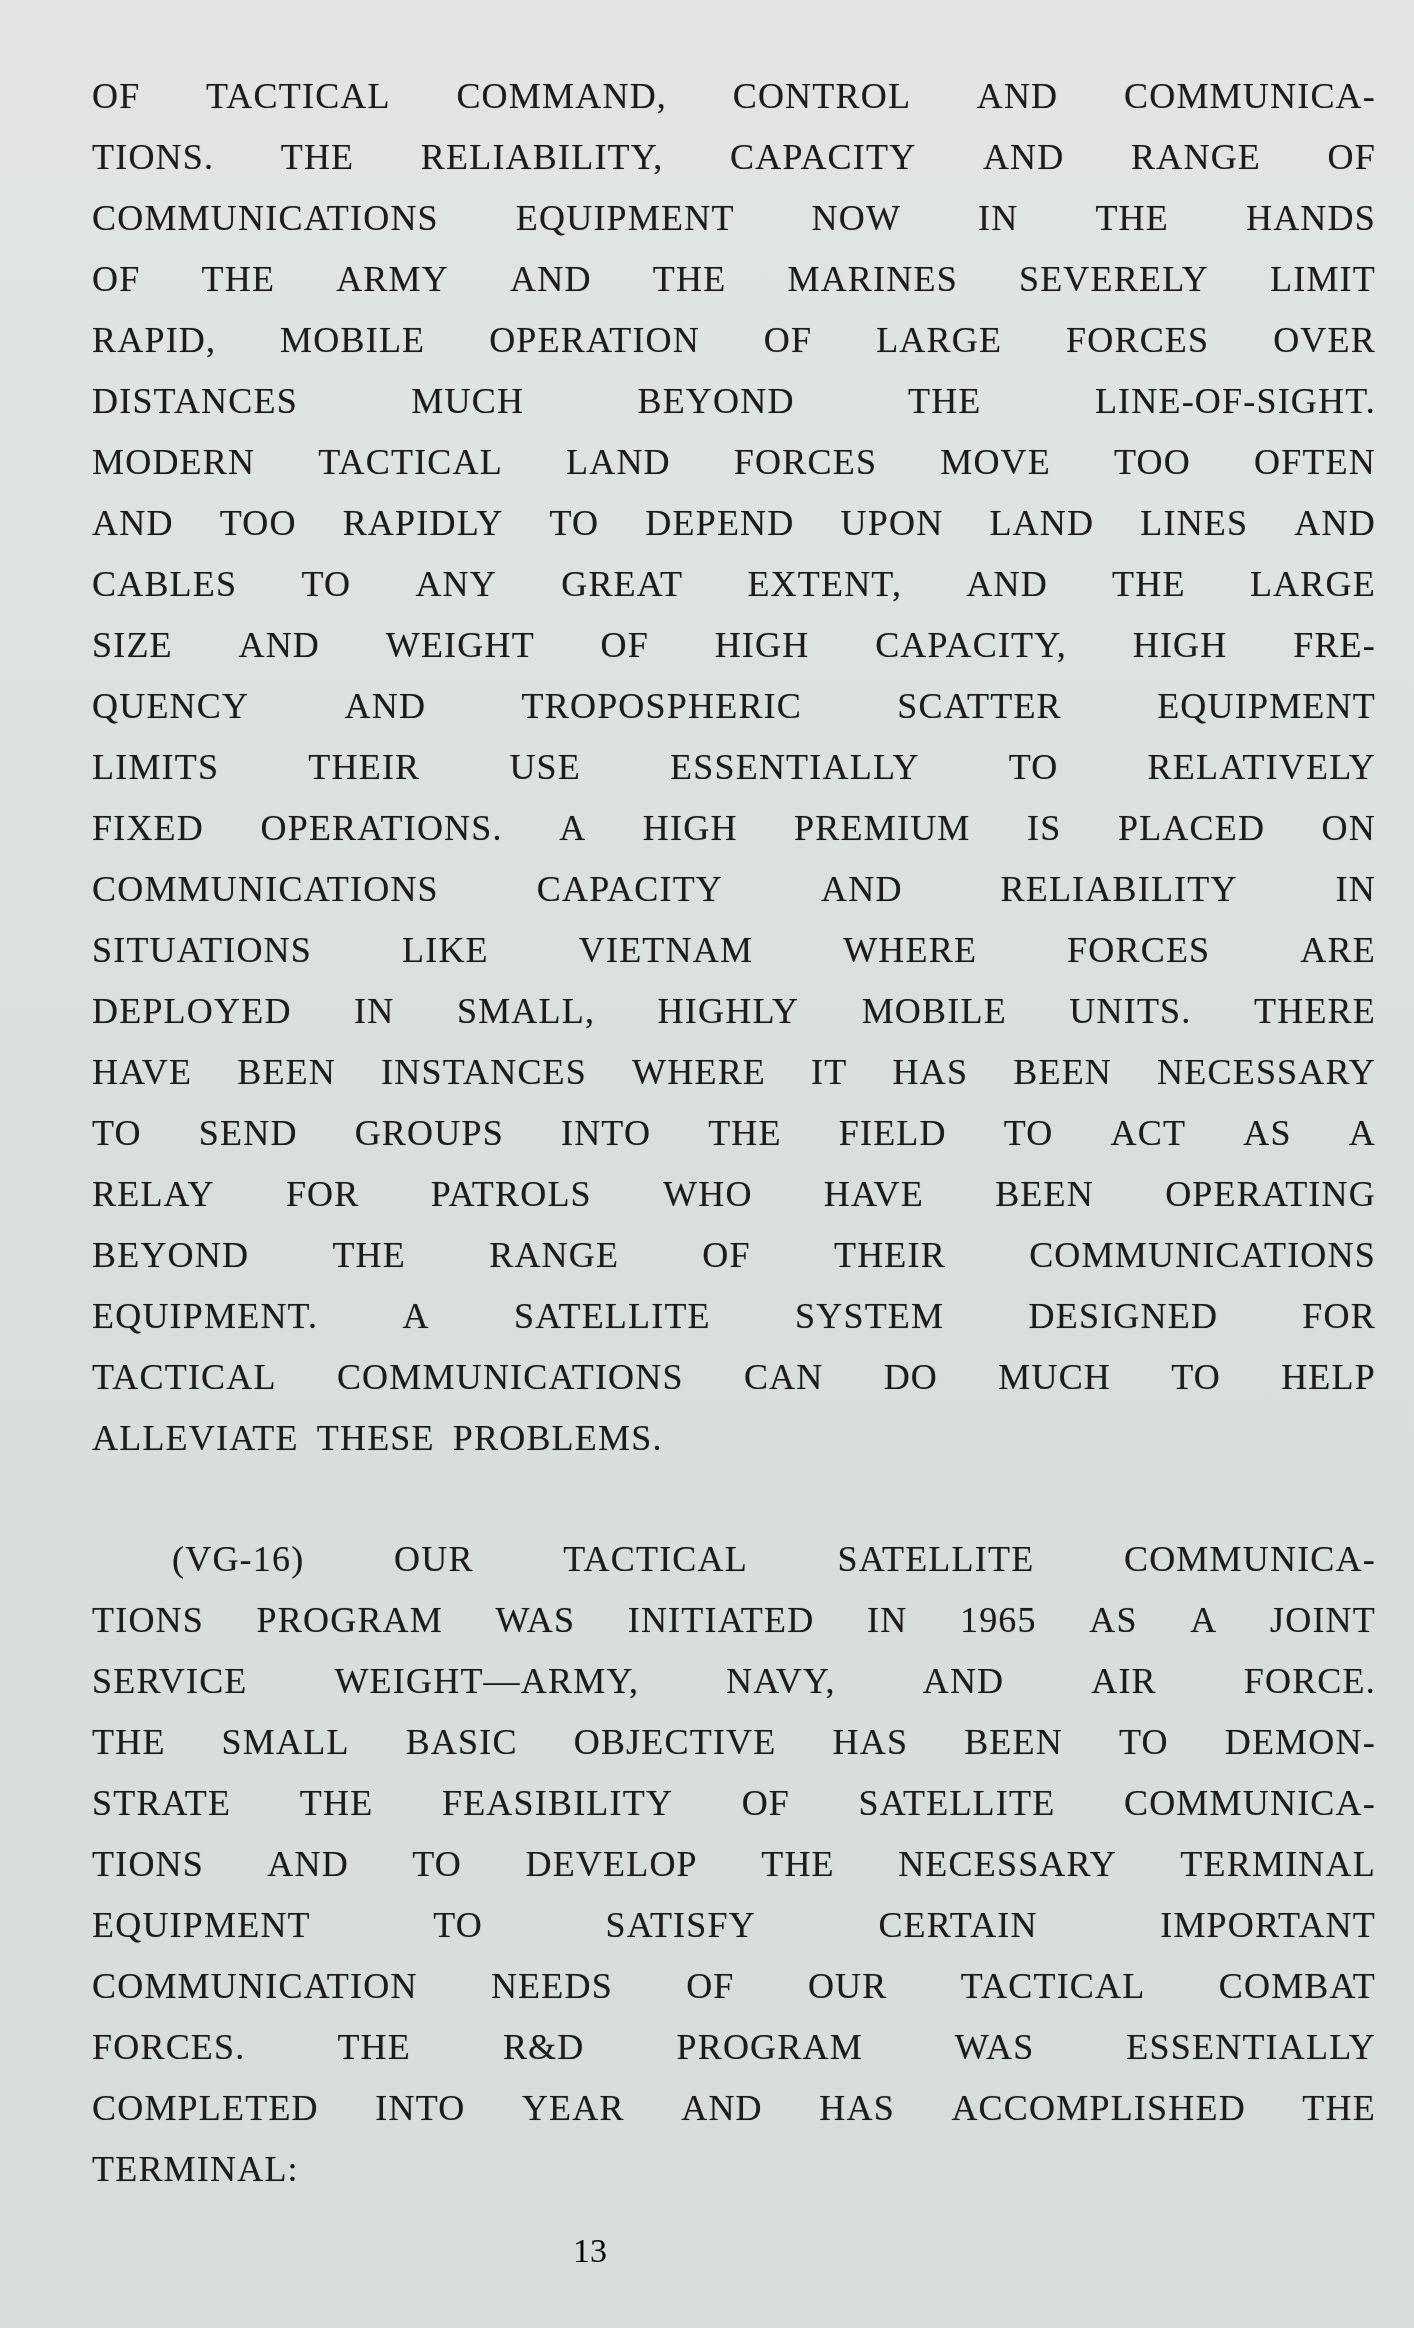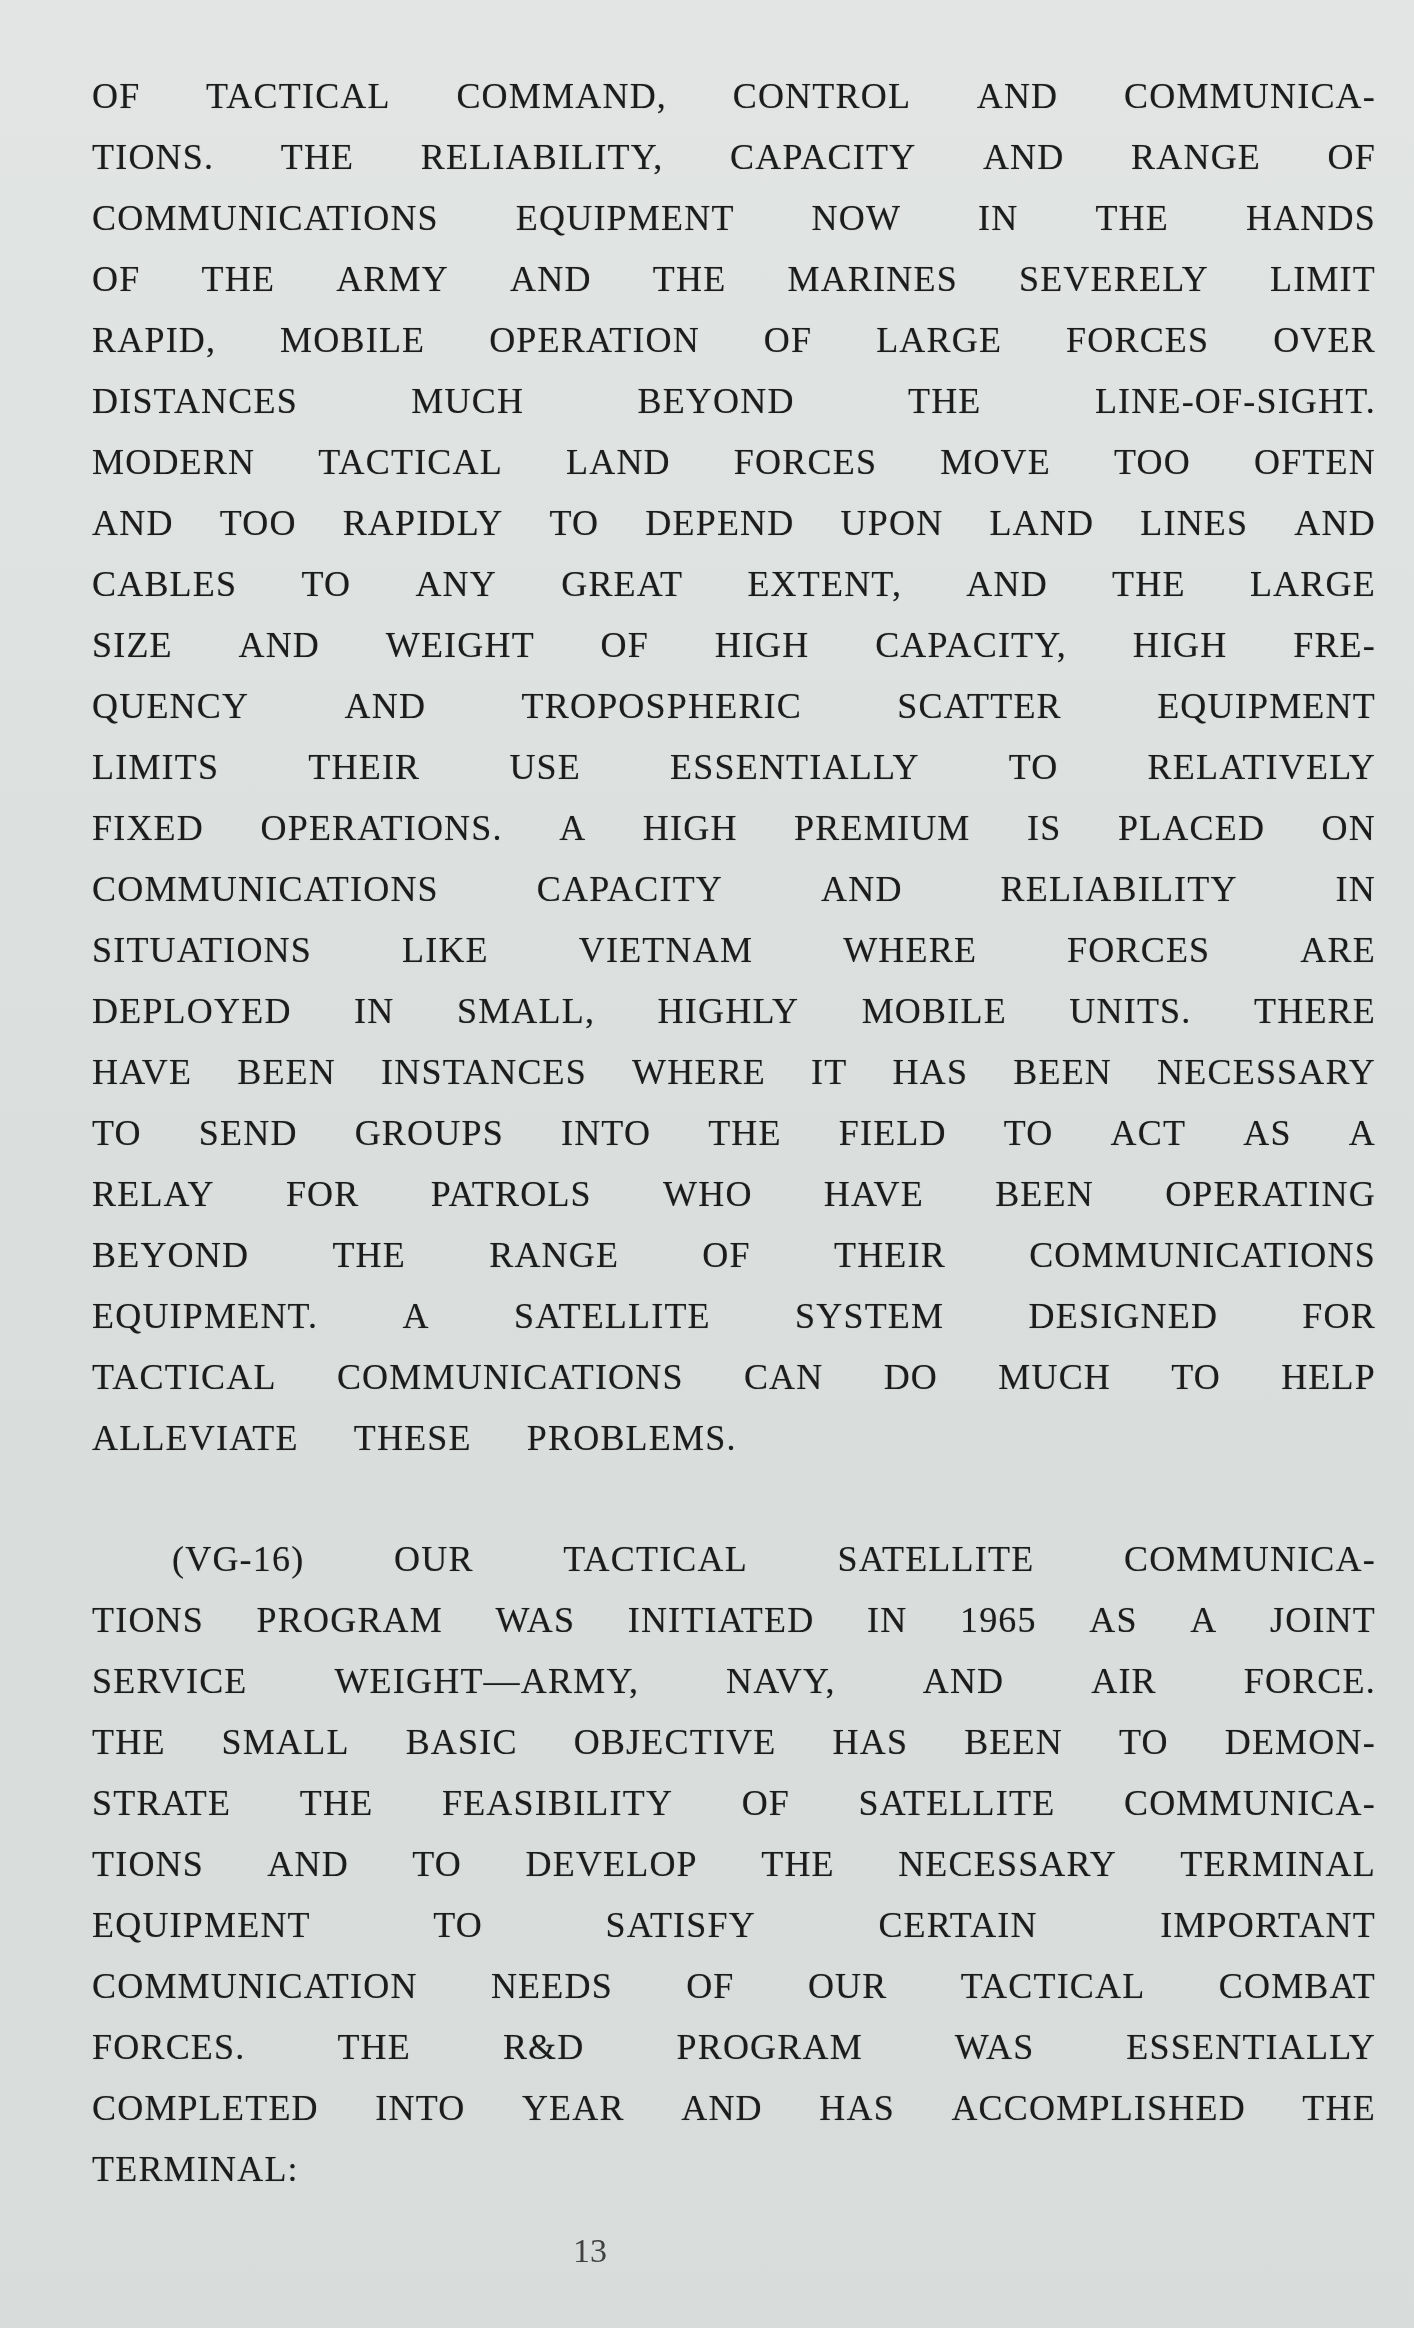--- a/index.html
+++ b/index.html
@@ -28,40 +28,39 @@
     justify-content: space-between;
     height: 61px;
     line-height: 61px;
     font-size: 36px;
     letter-spacing: 1.2px;
     white-space: nowrap;
     text-shadow: 0 0 1px rgba(0,0,0,0.35);
   }
   .line.last {
     justify-content: flex-start;
-    gap: 37px;
   }
   .line.last span {
     margin-right: 18px;
   }
   .para2 {
     margin-top: 60px;
   }
   .para2 .line.first {
     padding-left: 80px;
     justify-content: space-between;
   }
   .page-number {
     position: absolute;
     top: 2232px;
     left: 0;
     width: 1180px;
     text-align: center;
     font-size: 34px;
-    color: #404040;
+    color: #000000;
   }
 </style>
 </head>
 <body>
 
 <div class="page">
   <div class="para1" id="para1">
       <div class="line first">
         <span>OF</span>
         <span>TACTICAL</span>

